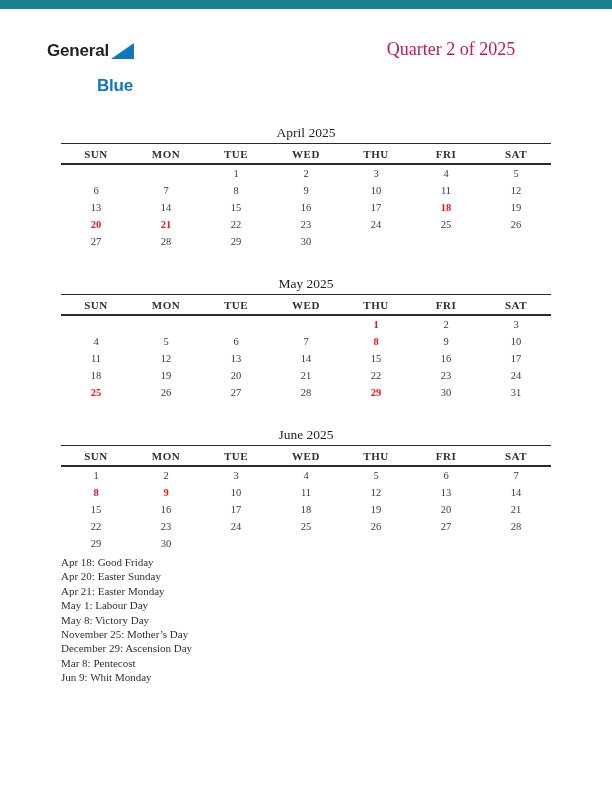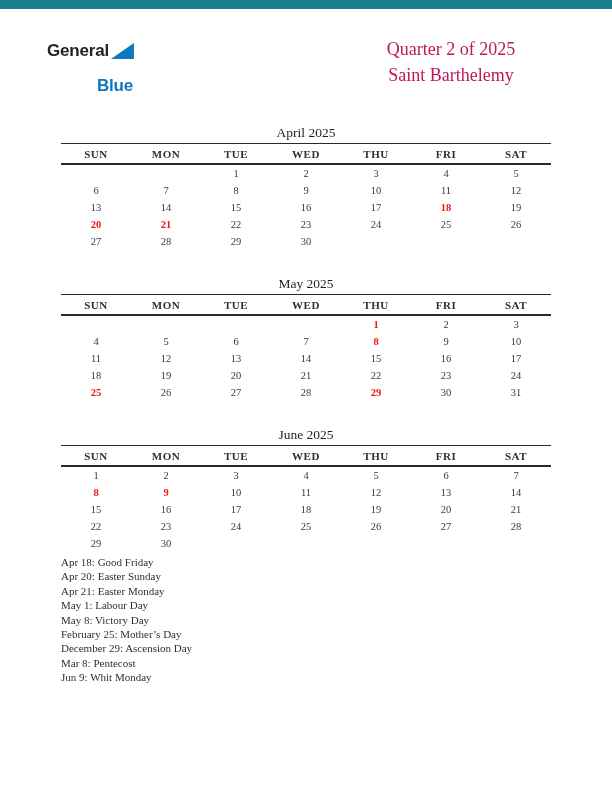--- a/index.html
+++ b/index.html
@@ -86,21 +86,20 @@
     <span class="logo-general">General</span>
     <span class="logo-triangle"></span>
   </div>
   <div class="logo-row2">
     <span class="logo-blue">Blue</span>
   </div>
 </div>
 
 <div class="doc-title">
   <div>Quarter 2 of 2025</div>
-  <div>Saint Barthelemy</div>
 </div>
 
 <div class="calendar-area">
   <div class="month">
     <div class="month-title">April 2025</div>
     <table class="cal">
       <thead>
           <tr>
             <th>SUN</th>
             <th>MON</th>
@@ -289,17 +288,17 @@
     </table>
   </div>
 </div>
 
 <div class="holiday-list">
     <div class="holiday-note">Apr 18: Good Friday</div>
     <div class="holiday-note">Apr 20: Easter Sunday</div>
     <div class="holiday-note">Apr 21: Easter Monday</div>
     <div class="holiday-note">May 1: Labour Day</div>
     <div class="holiday-note">May 8: Victory Day</div>
-    <div class="holiday-note">February 25: Mother’s Day</div>
+    <div class="holiday-note">November 25: Mother’s Day</div>
     <div class="holiday-note">December 29: Ascension Day</div>
     <div class="holiday-note">Mar 8: Pentecost</div>
     <div class="holiday-note">Jun 9: Whit Monday</div>
   </div>
 
 </body></html>

